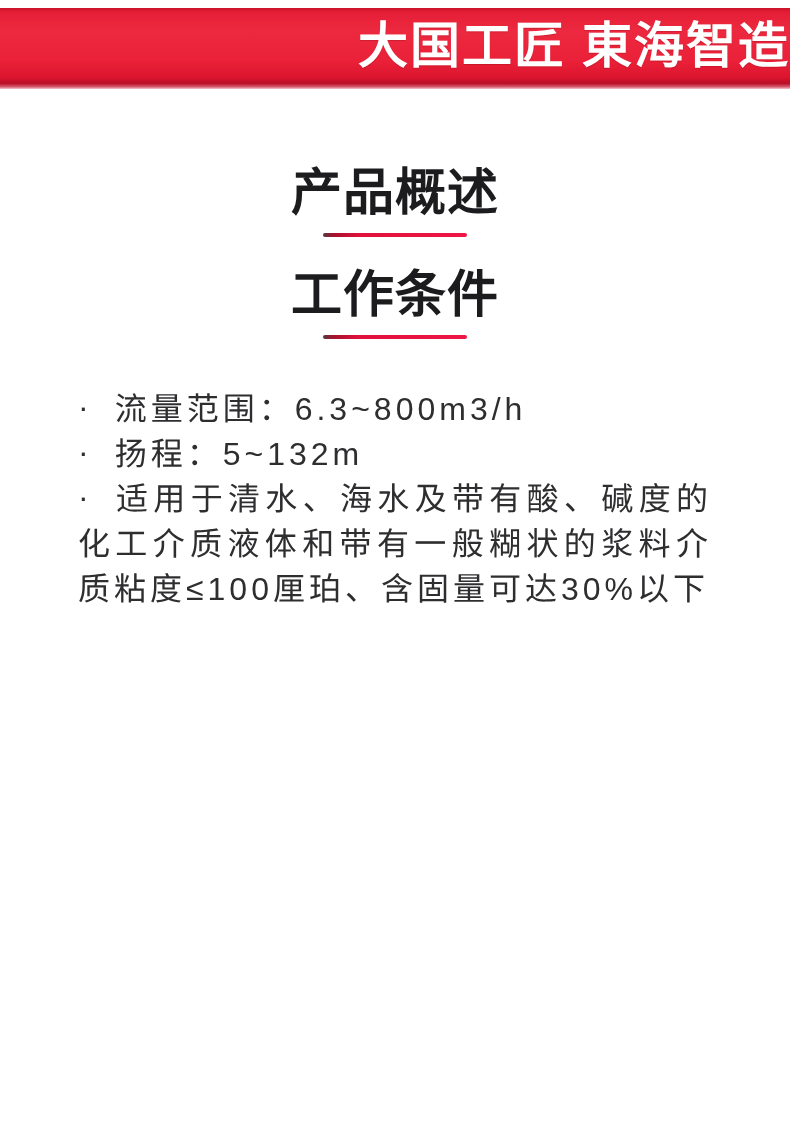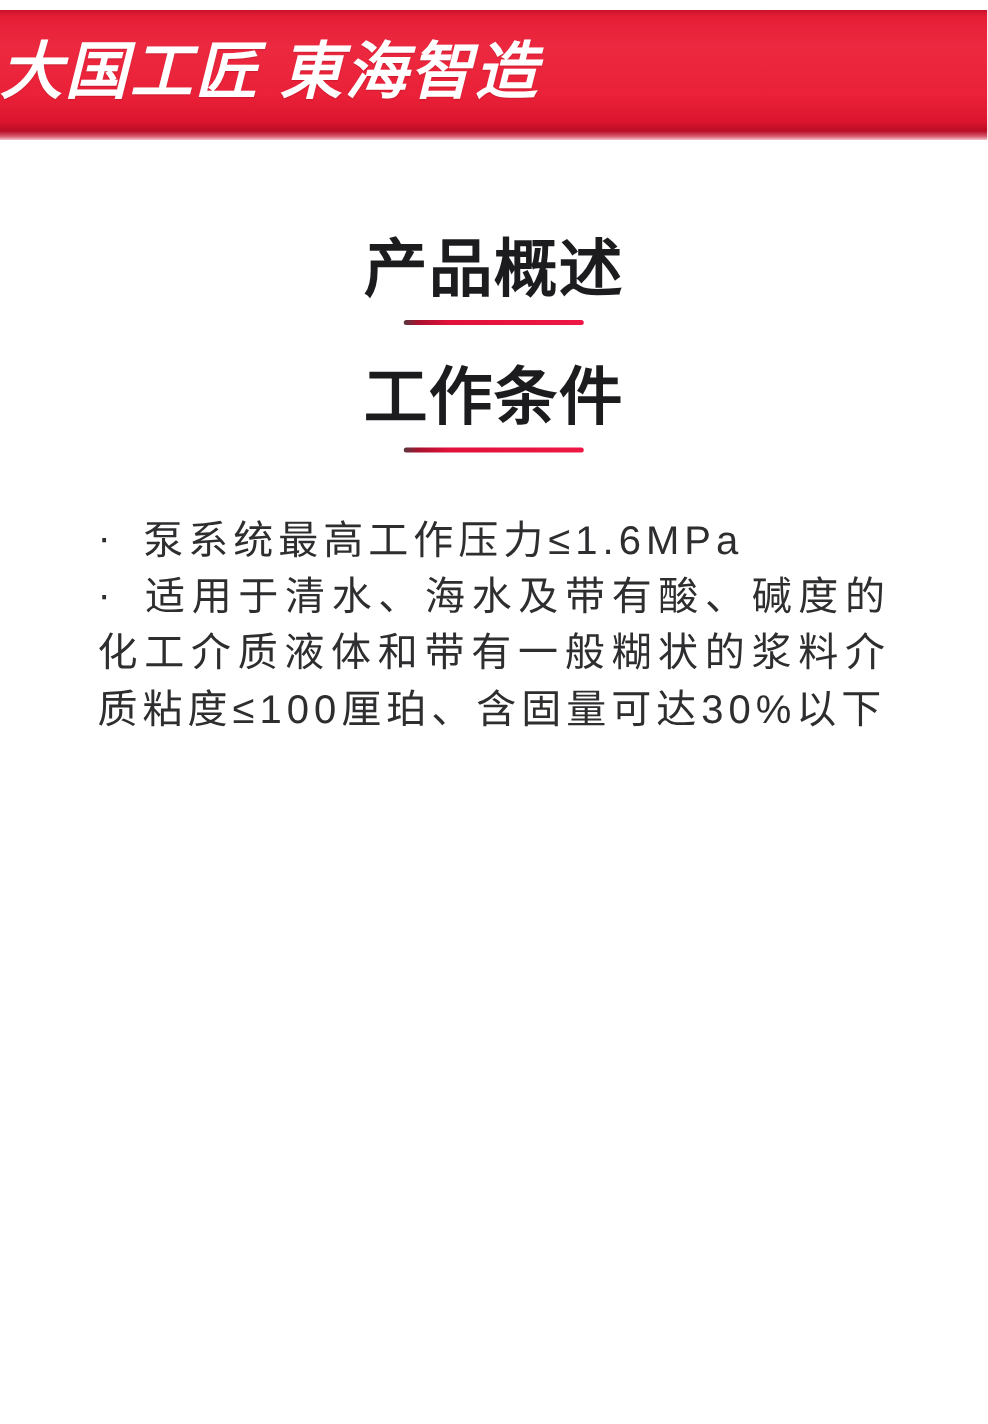--- a/index.html
+++ b/index.html
@@ -12,35 +12,34 @@
     position: relative;
     width: 790px;
     height: 1139px;
     background: #ffffff;
     overflow: hidden;
   }
   
   .banner {
     margin-top: 8px;
     width: 100%;
-    height: 104px;
+    height: 81px;
     box-sizing: border-box;
     background: linear-gradient(180deg,
       #c8122b 0%,
       #e51e36 5%,
       #ec2940 28%,
       #ea2138 65%,
       #dc142e 86%,
       #b90e26 93%,
       #d4556a 97%,
       #f4c2c9 100%);
     display: flex;
     align-items: center;
-    justify-content: flex-start;
-    font-style: italic;
+    justify-content: flex-end;
   }
   .banner-title {
     color: #ffffff;
     font-size: 50px;
     font-weight: bold;
     letter-spacing: 2px;
     line-height: 1;
     padding-bottom: 6px;
     text-shadow: 0 1px 1px rgba(120,0,10,0.25);
     white-space: pre;
@@ -115,21 +114,24 @@
     <h2 class="section-heading heading-overview">产品概述</h2>
     <div class="heading-underline"></div>
   </section>
 
   <section>
     <h2 class="section-heading heading-conditions">工作条件</h2>
     <div class="heading-underline"></div>
 
     <div class="conditions-list">
       <div class="list-item">
-        <span class="bullet-marker">·</span><span>泵系统最高工作压力≤1.6MPa</span>
+        <span class="bullet-marker">·</span><span>流量范围：6.3~800m3/h</span>
+      </div>
+      <div class="list-item">
+        <span class="bullet-marker">·</span><span>扬程：5~132m</span>
       </div>
       <div class="list-item">
         <span class="bullet-marker">·</span><span>适用于清水、海水及带有酸、碱度的化工介质液体和带有一般糊状的浆料介质粘度≤100厘珀、含固量可达30%以下</span>
       </div>
     </div>
   </section>
 
 </div>
 
 </body></html>

